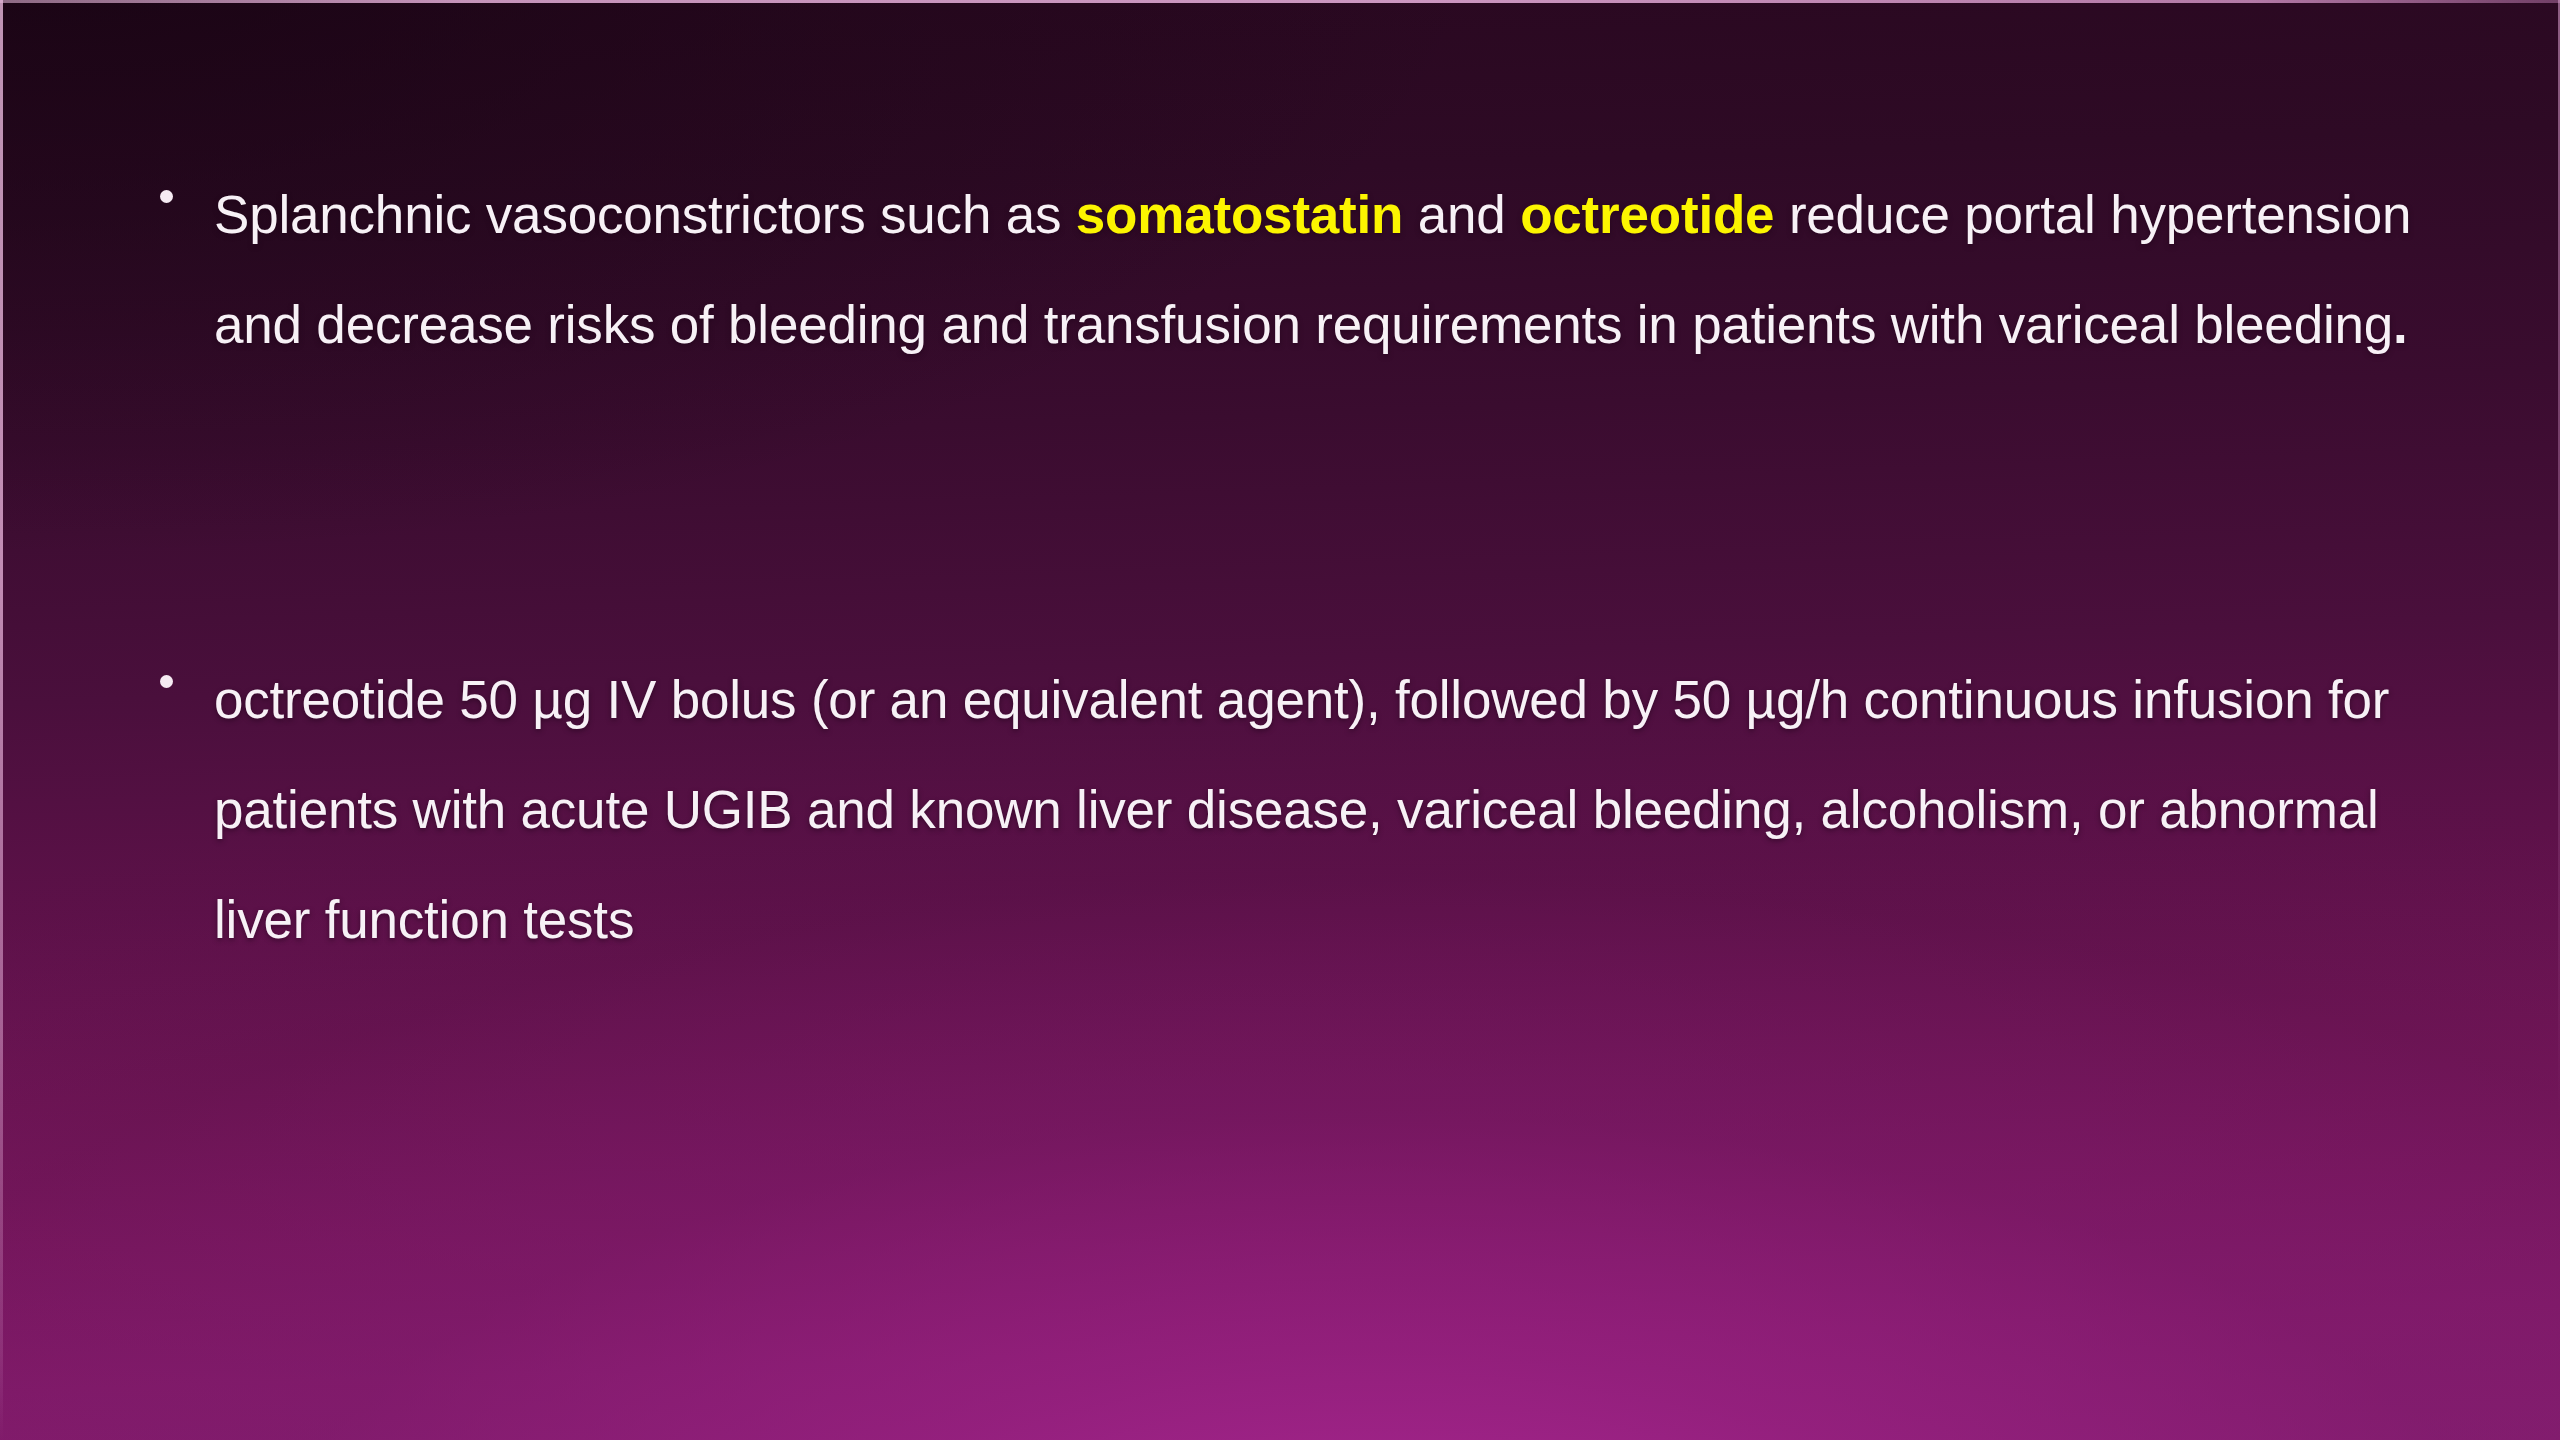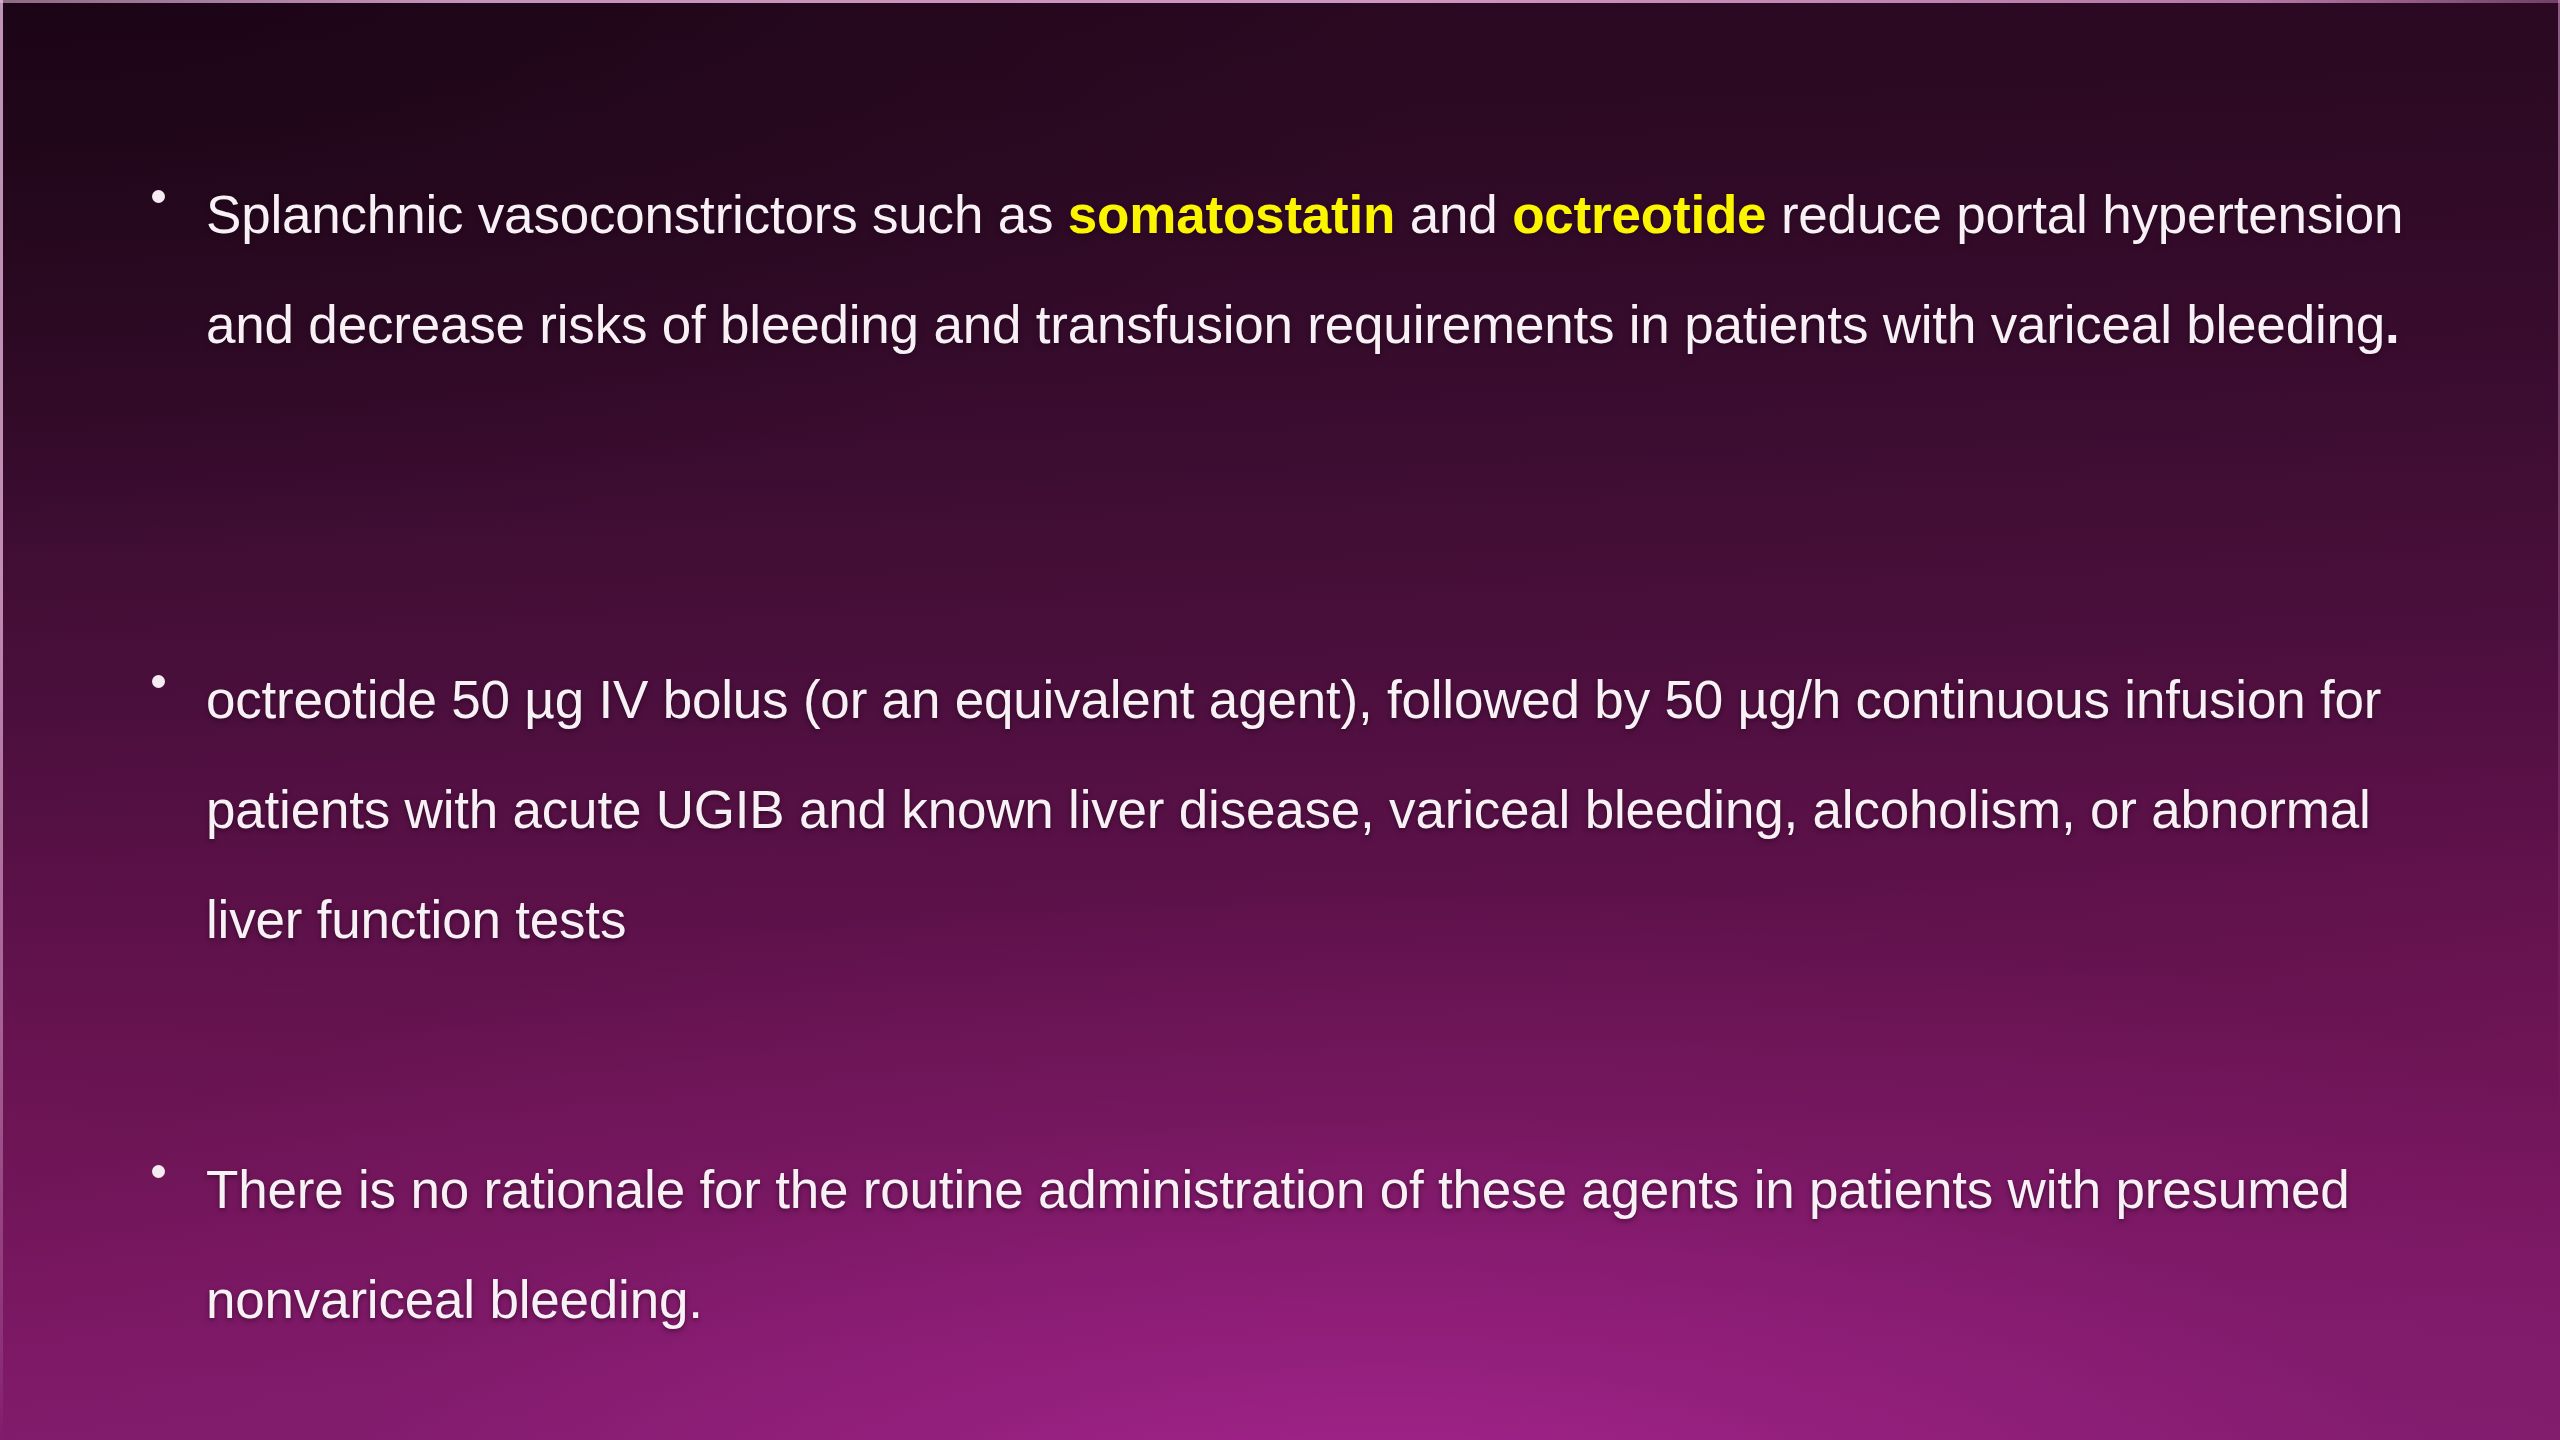--- a/index.html
+++ b/index.html
@@ -76,21 +76,21 @@
     position: absolute;
     right: 0; top: 0; bottom: 0; width: 2px;
     background: linear-gradient(180deg,
         rgba(222,164,210,0.55) 0%,
         rgba(210,146,198,0.30) 40%,
         rgba(200,130,186,0.0) 78%);
   }
 
   #content {
     position: absolute;
-    left: 0; top: 0;
+    left: 8px; top: 0;
     width: 2220px;
     height: 1440px;
   }
 
   .bullet-block {
     position: absolute;
     left: 152px;
     width: 2280px;
   }
   #bullet-0 { top: 160px; }
@@ -153,21 +153,15 @@
       </div>
     </div>
 
     <div class="bullet-block" id="bullet-1">
       <div class="bullet-row">
         <div class="bullet-marker" title="•"><span class="dot"></span></div>
         <div class="bullet-text"><span>octreotide 50 µg IV bolus (or an equivalent agent), followed by 50 µg/h continuous infusion for patients with acute UGIB and known liver disease, variceal bleeding, alcoholism, or abnormal liver function tests</span></div>
       </div>
     </div>
 
-    <div class="bullet-block" id="bullet-2">
-      <div class="bullet-row">
-        <div class="bullet-marker" title="•"><span class="dot"></span></div>
-        <div class="bullet-text"><span>There is no rationale for the routine administration of these agents in patients with presumed nonvariceal bleeding.</span></div>
-      </div>
-    </div>
 
   </div>
 </div>
 
 </body></html>

